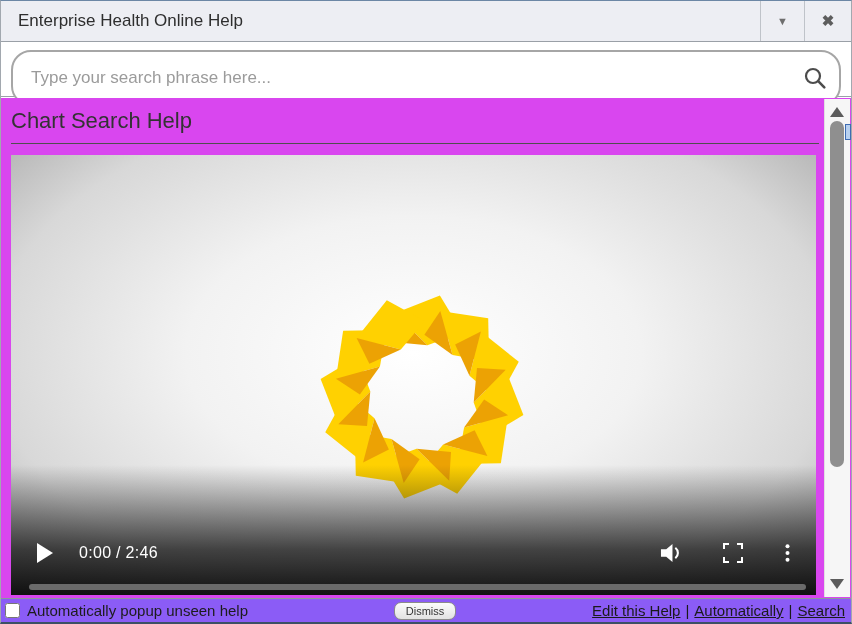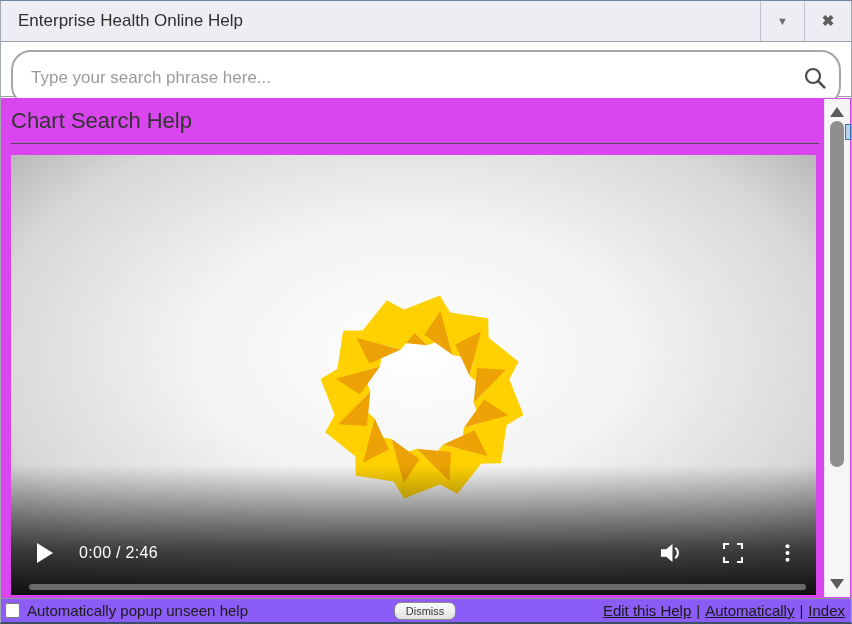--- a/index.html
+++ b/index.html
@@ -146,17 +146,17 @@
     <div class="f-left">
       <input type="checkbox" style="">
       <span class="f-label">Automatically popup unseen help</span>
     </div>
     <button class="dismiss">Dismiss</button>
     <div class="f-right">
       <span class="f-link">Edit this Help</span>
       <span class="f-sep">|</span>
       <span class="f-link">Automatically</span>
       <span class="f-sep">|</span>
-      <span class="f-link">Index</span>
+      <span class="f-link">Search</span>
     </div>
   </div>
 
 </div>
 
 </body></html>

